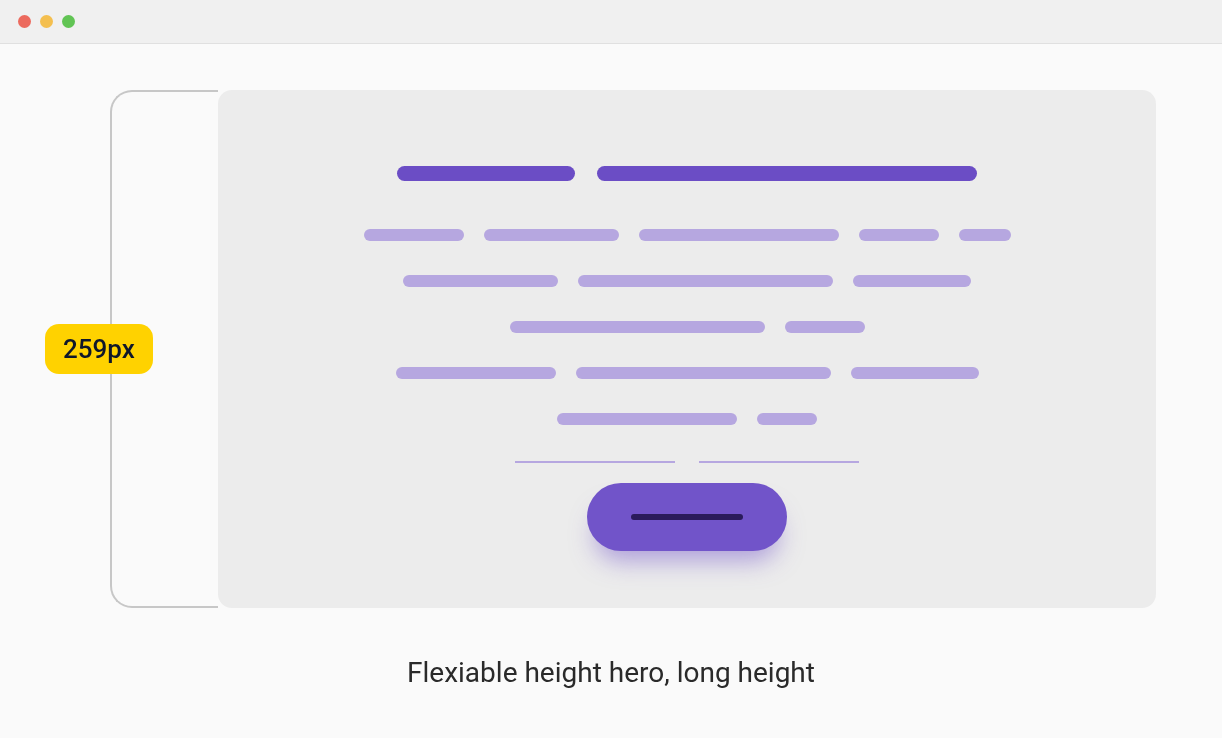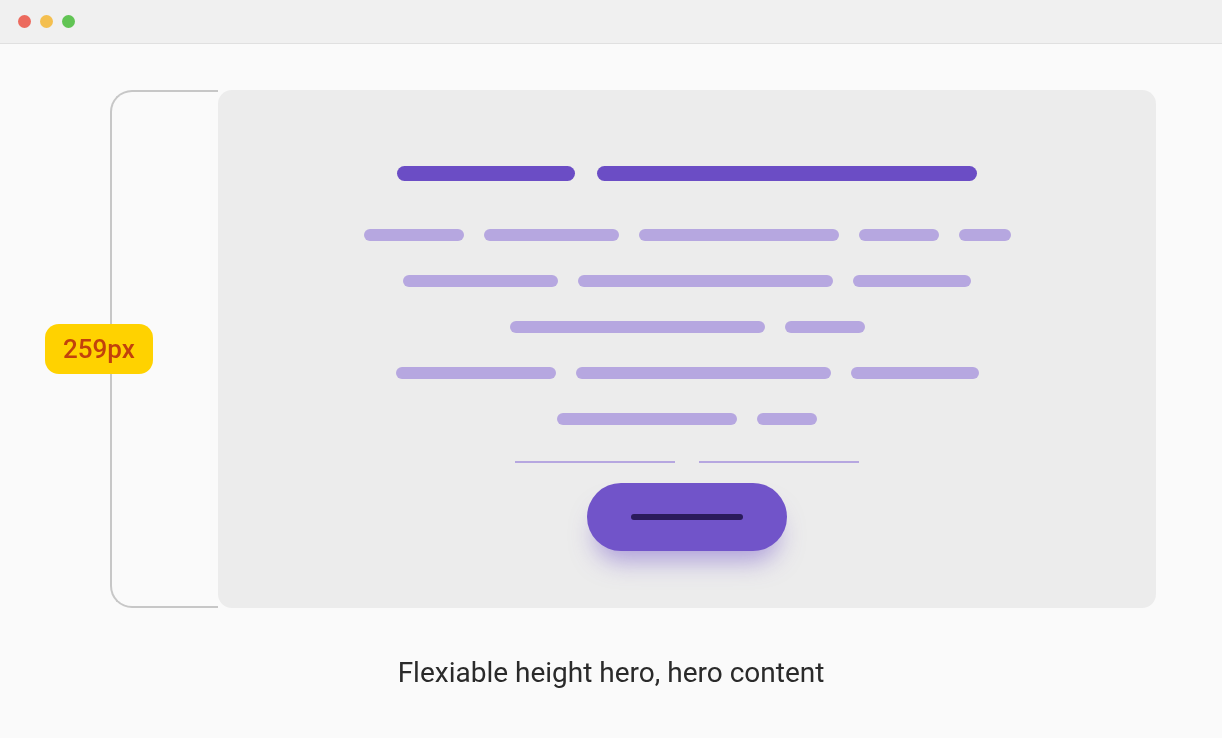--- a/index.html
+++ b/index.html
@@ -61,21 +61,21 @@
       border-bottom-left-radius: 22px;
       background: transparent;
     }
 
     .ruler-label {
       position: absolute;
       left: -55px;
       top: 50%;
       transform: translateY(-50%);
       background: #ffd200;
-      color: #c2410c;
+      color: #0f172a;
       font-size: 26px;
       font-weight: 500;
       padding: 10px 18px;
       border-radius: 14px;
     }
 
     .card {
       position: absolute;
       left: 218px;
       top: 46px;
@@ -220,15 +220,15 @@
       <div class="thin-bar" style="width:160px"></div>
       <div class="thin-bar" style="width:160px"></div>
     </div>
 
     <div class="cta">
       <div class="cta-inner"></div>
     </div>
 
   </div>
 
-  <div class="caption">Flexiable height hero, hero content</div>
+  <div class="caption">Flexiable height hero, long height</div>
 
 </div>
 
 </body></html>

